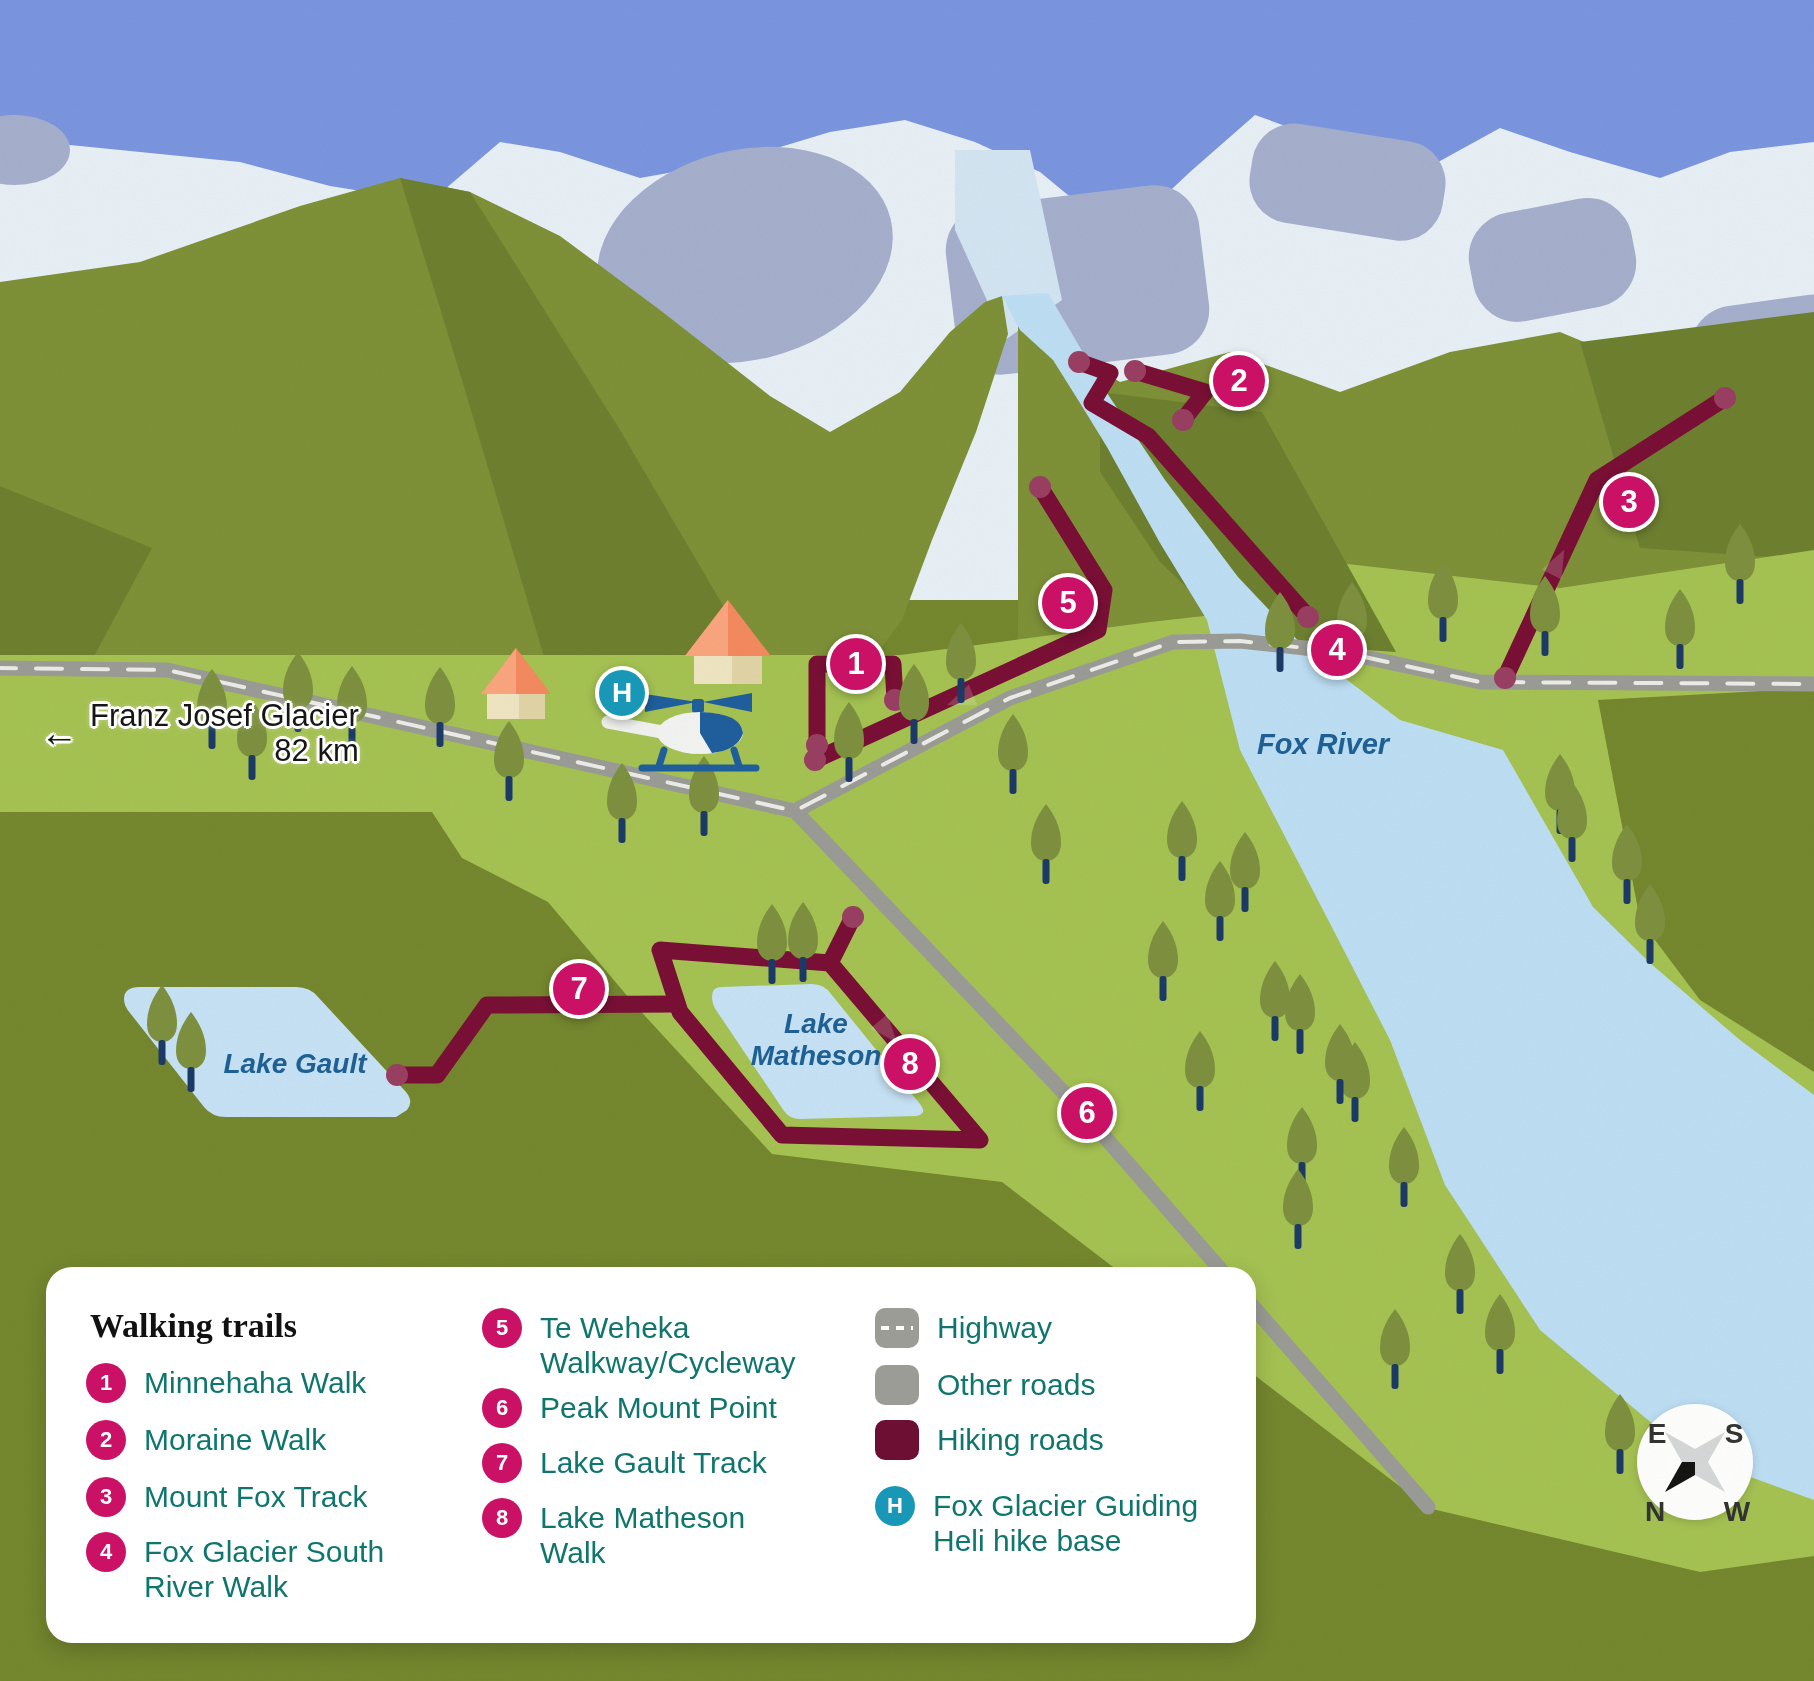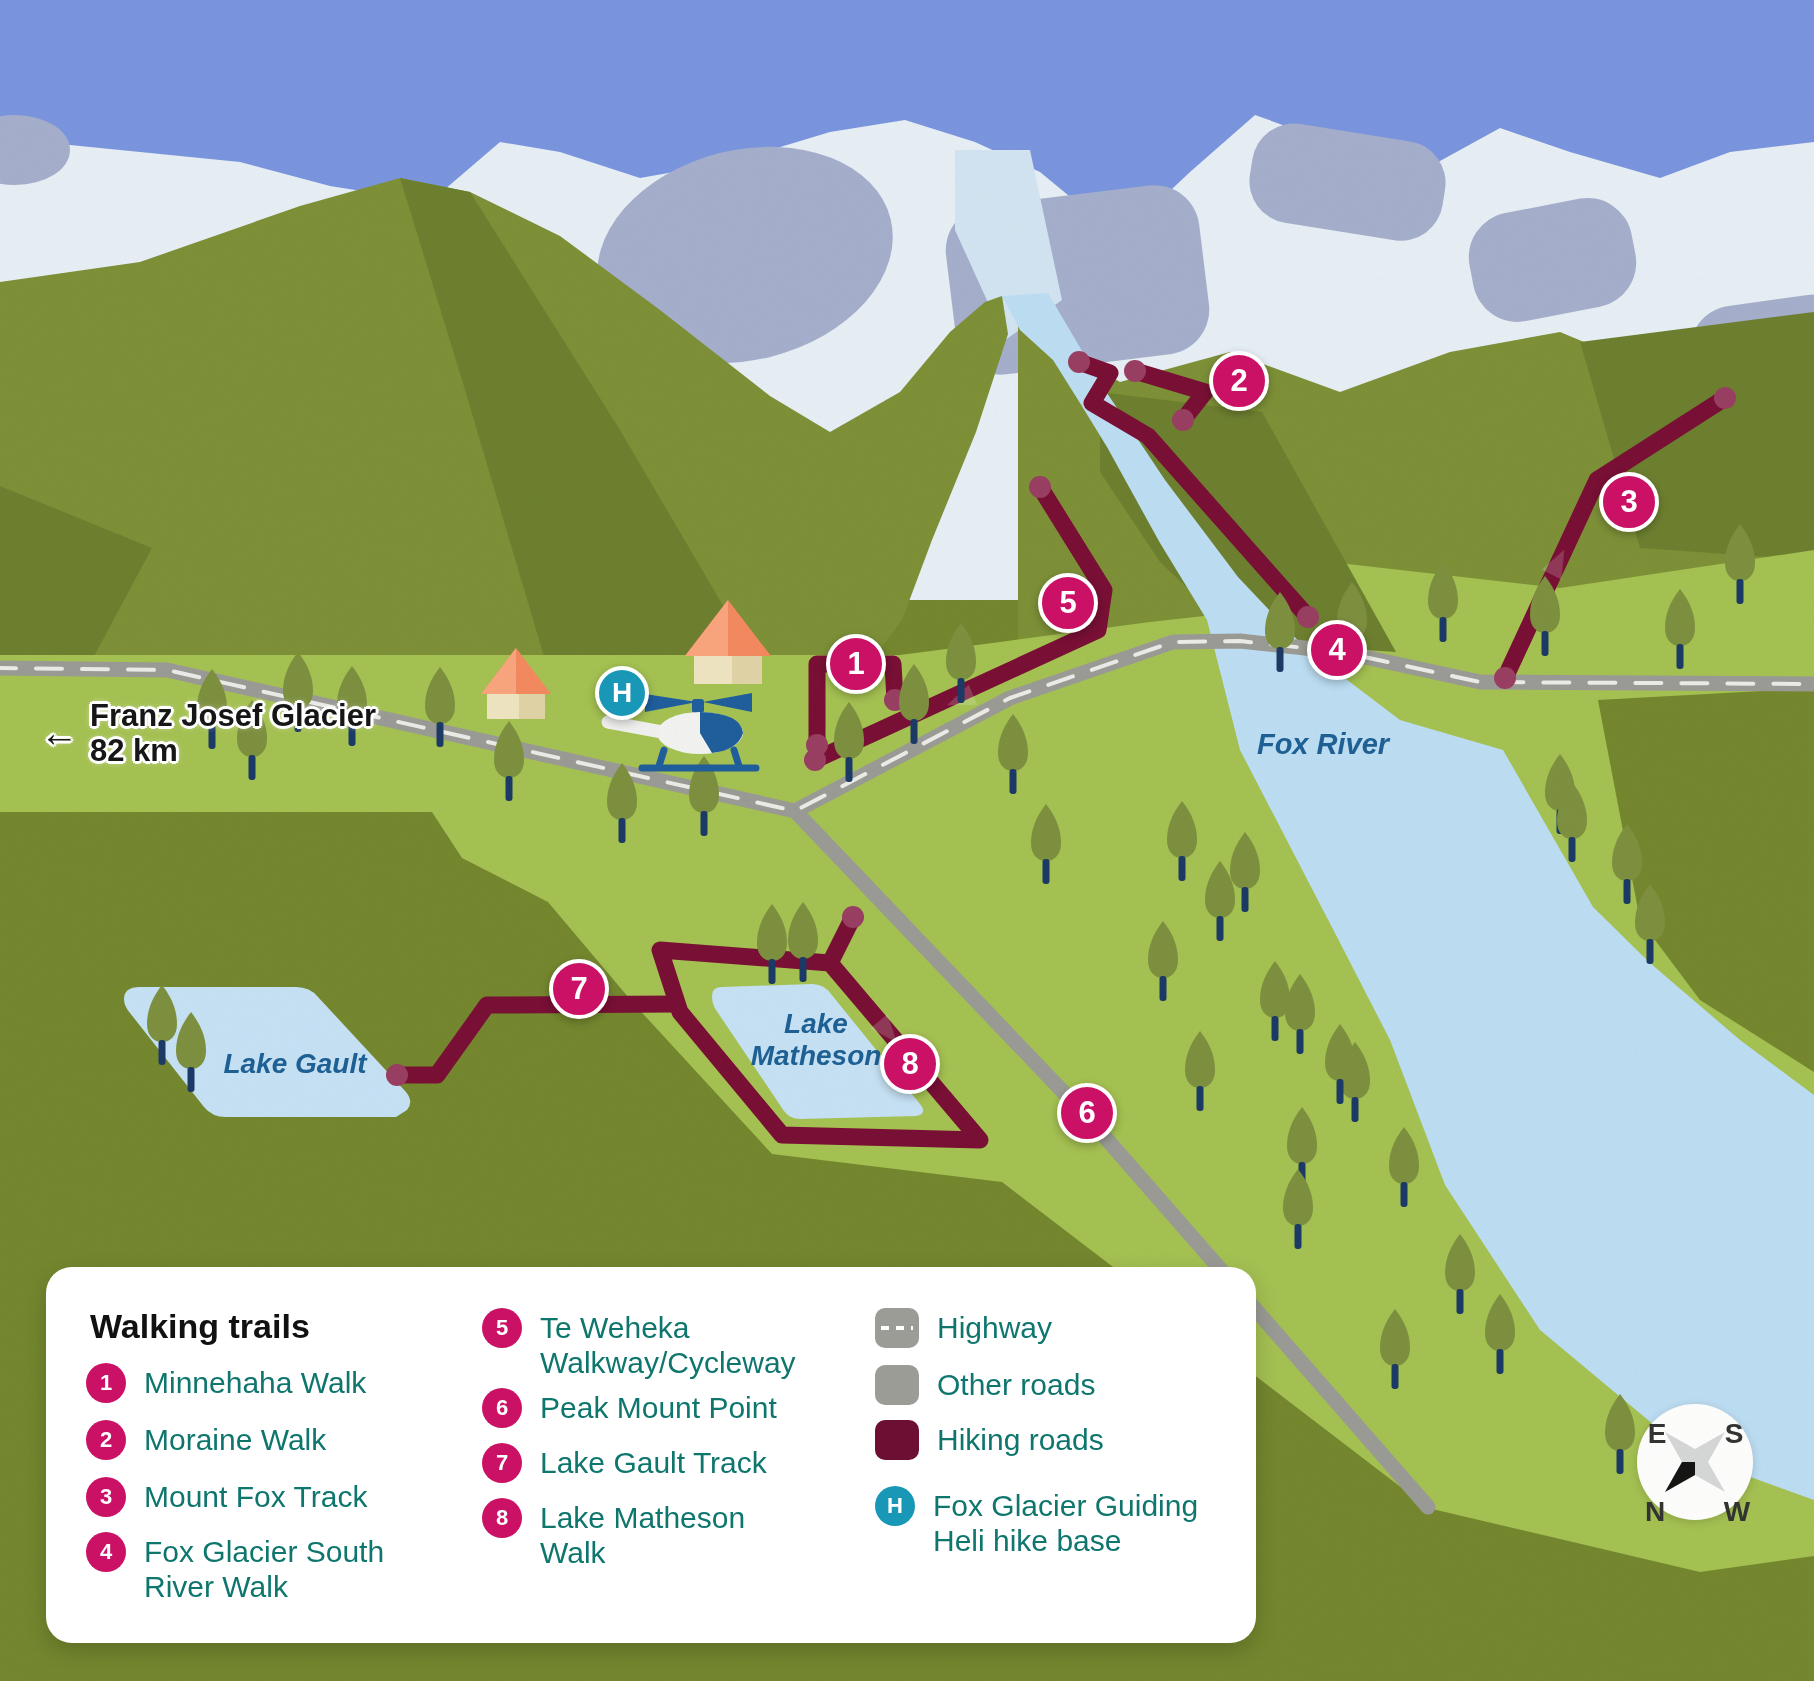--- a/index.html
+++ b/index.html
@@ -11,33 +11,33 @@
   .map-label{position:absolute;transform:translate(-50%,-50%);color:#1e6094;
              font-weight:bold;text-align:center;white-space:nowrap;font-style:italic;}
   .lbl-river{font-size:29px;}
   .lbl-gault{font-size:28px;margin-left:19px;}
   .lbl-matheson{font-size:28px;line-height:32px;}
 
   .dir-sign{position:absolute;left:40px;top:698px;display:flex;align-items:center;gap:12px;color:#161616;}
   .dir-sign .halo{text-shadow:-2px -2px 0 #fff,2px -2px 0 #fff,-2px 2px 0 #fff,2px 2px 0 #fff,
                   0 -3px 0 #fff,0 3px 0 #fff,-3px 0 0 #fff,3px 0 0 #fff,0 0 7px #fff;}
   .dir-sign .arrow{font-size:38px;font-weight:bold;}
-  .dir-sign .txt{font-size:31px;font-weight:bold;line-height:35px;text-align:left;}
+  .dir-sign .txt{font-size:31px;font-weight:normal;line-height:35px;text-align:right;}
 
   
   .marker{position:absolute;transform:translate(-50%,-50%);width:52px;height:52px;border-radius:50%;
           background:#cb1166;border:4px solid #fff;color:#fff;font-size:31px;font-weight:bold;
           display:flex;align-items:center;justify-content:center;
           box-shadow:0 3px 8px rgba(0,0,0,.25);z-index:20;}
   .marker.heli{background:#1898b6;width:46px;height:46px;font-size:28px;}
 
   
   .legend{position:absolute;left:46px;top:1267px;width:1210px;height:376px;background:#fff;
           border-radius:26px;box-shadow:0 8px 22px rgba(0,0,0,.18);z-index:30;}
-  .legend-title{position:absolute;left:44px;top:40px;font-size:34px;font-weight:bold;color:#111;}
+  .legend-title{position:absolute;left:44px;top:40px;font-size:34px;font-weight:bold;color:#111;font-family:Liberation Serif, serif;}
   .lrow{position:absolute;display:flex;gap:18px;align-items:flex-start;}
   .lbadge{flex:0 0 auto;width:40px;height:40px;border-radius:50%;background:#cb1166;color:#fff;
           font-size:22px;font-weight:bold;display:flex;align-items:center;justify-content:center;}
   .lbadge.teal{background:#1898b6;}
   .ltext{font-size:30px;line-height:35px;color:#0f766e;padding-top:2px;}
   .w250{width:252px;} .w255{width:258px;} .w230{width:238px;} .w260{width:268px;}
   .swatch{flex:0 0 auto;width:44px;height:40px;border-radius:10px;background:#9c9c97;position:relative;}
   .swatch.trail{background:#6d0f33;}
   .swatch .dash{position:absolute;left:6px;right:6px;top:18px;height:4px;
       background:repeating-linear-gradient(90deg,#fff 0 8px,rgba(0,0,0,0) 8px 15px);}

